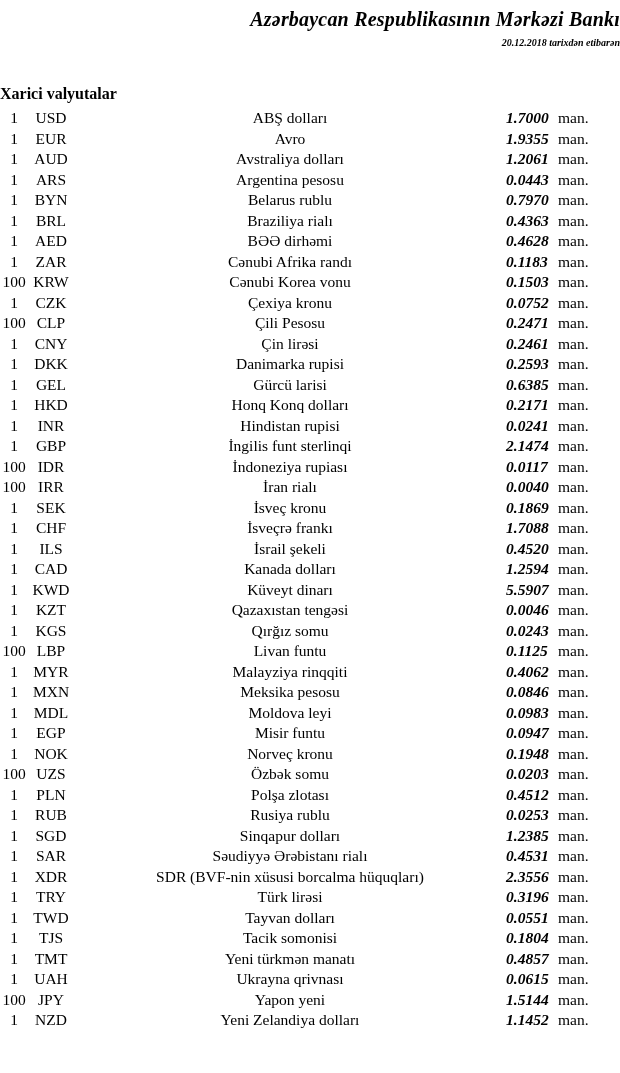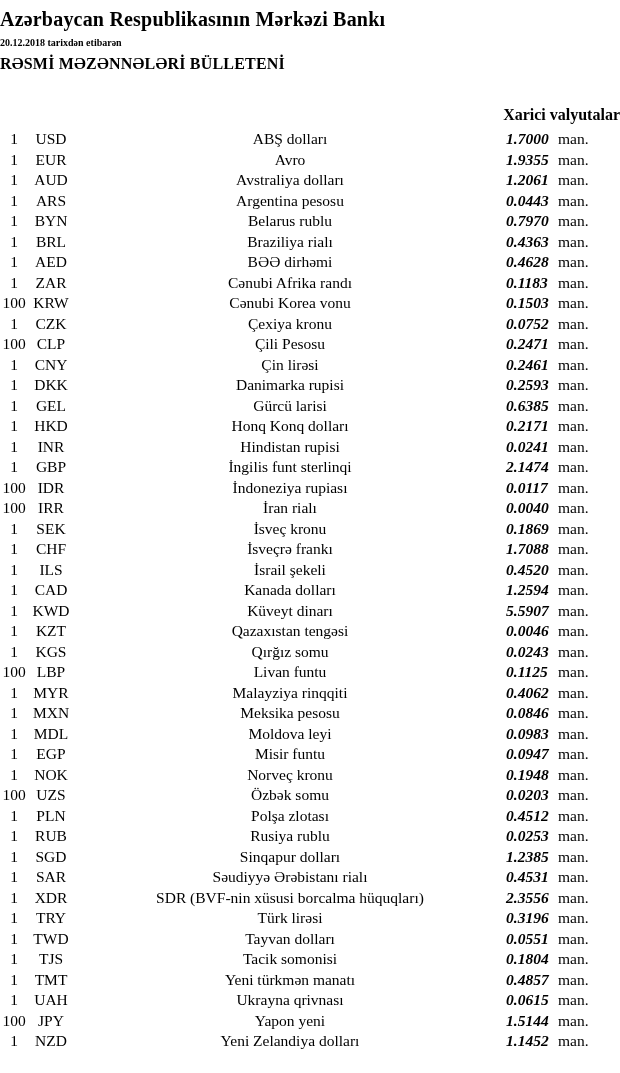--- a/index.html
+++ b/index.html
@@ -11,21 +11,21 @@
     position: relative;
     width: 620px;
     height: 1073px;
     background: #ffffff;
     color: #000000;
     font-family: "Liberation Serif", "DejaVu Serif", serif;
     overflow: hidden;
     box-sizing: border-box;
     padding-top: 7px;
   }
-  .header { text-align: left; }
+  .header { text-align: right; font-style: italic; }
   .title {
     font-size: 20px;
     line-height: 25px;
     font-weight: bold;
     letter-spacing: 0.2px;
   }
   .date-line {
     font-size: 10px;
     line-height: 21px;
     font-weight: bold;
@@ -36,21 +36,21 @@
     font-weight: bold;
   }
   .bulletin-title {
     font-size: 16px;
     line-height: 21px;
     font-weight: bold;
     letter-spacing: 0.2px;
   }
   .section-title {
     margin-top: 31px;
-    text-align: right;
+    text-align: left;
     font-size: 16px;
     line-height: 20px;
     font-weight: bold;
   }
   table.rates {
     width: 620px;
     margin-top: 4px;
     border-collapse: collapse;
     table-layout: fixed;
   }
@@ -69,21 +69,20 @@
   td.rate  { width: 52px;  text-align: left; font-weight: bold; font-style: italic; }
   td.unit  { width: 62px;  text-align: left; padding-left: 11px; }
 </style>
 </head>
 <body>
 
 <div class="page">
   <div class="header">
     <div class="title">Azərbaycan Respublikasının Mərkəzi Bankı</div>
     <div class="date-line">20.12.2018 tarixdən etibarən</div>
-    <div class="bulletin-title">RƏSMİ MƏZƏNNƏLƏRİ BÜLLETENİ</div>
   </div>
 
   <div class="section-title">Xarici valyutalar</div>
 
   <table class="rates">
     <tbody id="rates-body">
     <tr>
       <td class="qty">1</td>
       <td class="code">USD</td>
       <td class="name">ABŞ dolları</td>

